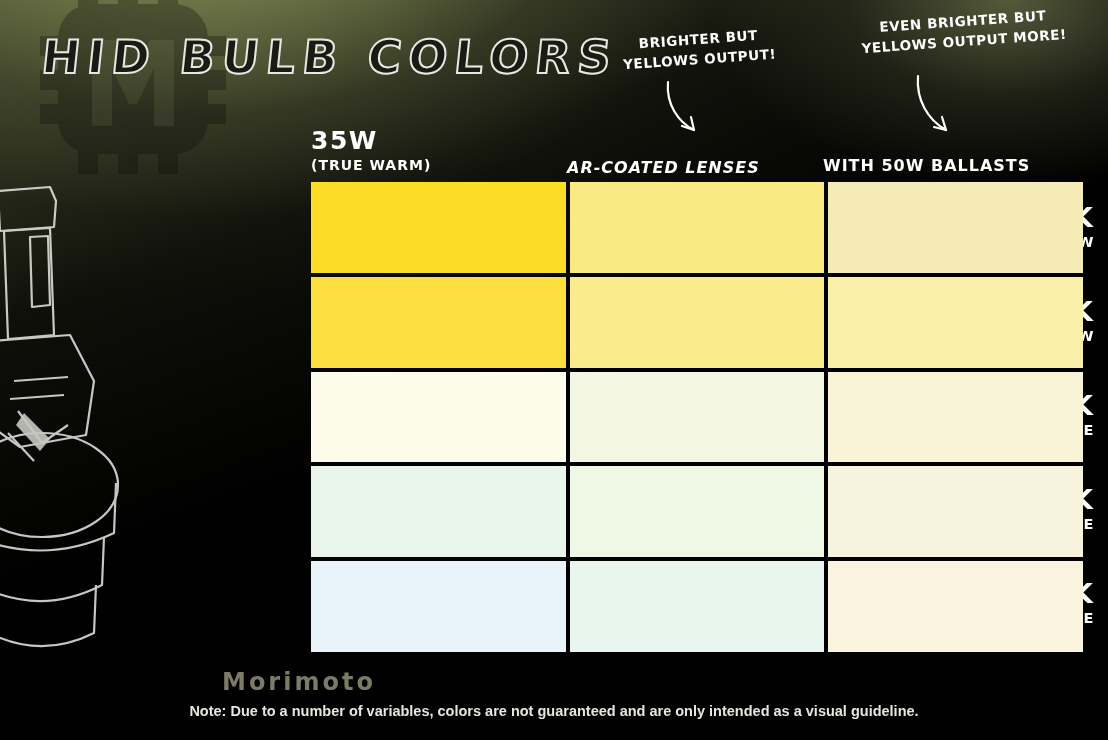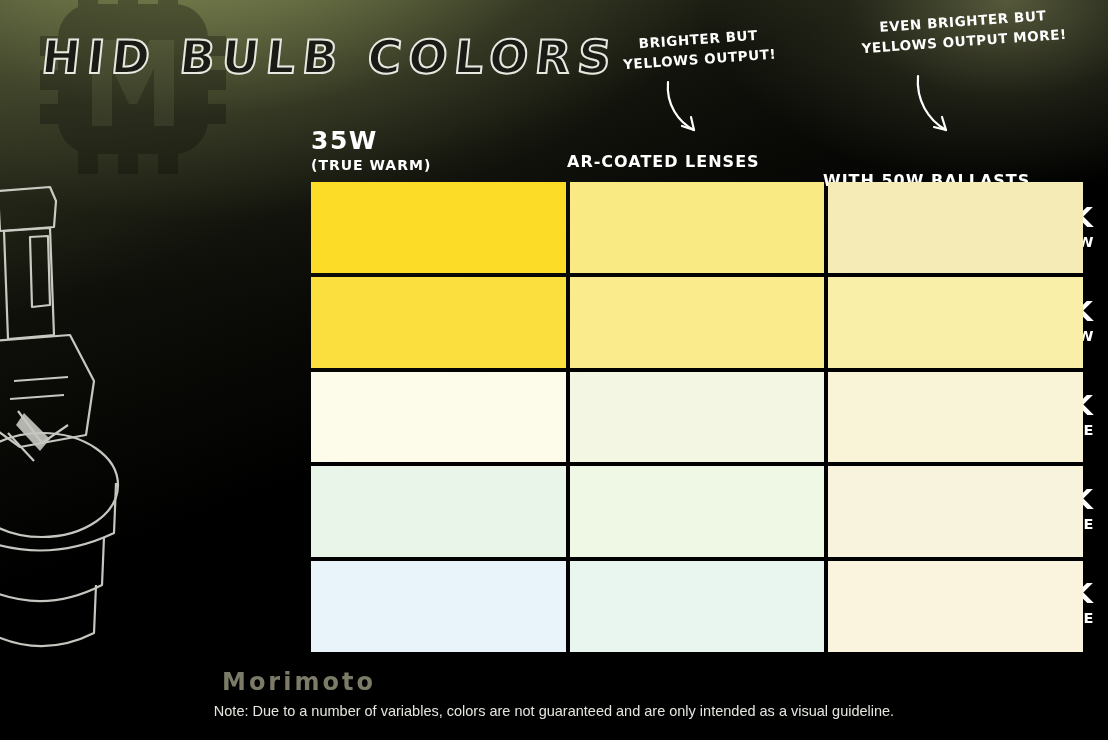--- a/index.html
+++ b/index.html
@@ -170,20 +170,21 @@
     letter-spacing: 2.5px;
   }
   .note {
     position: absolute;
     left: 0; right: 0;
     top: 703px;
     text-align: center;
     color: #e6e6e0;
     font-family: "Liberation Sans", sans-serif;
     font-size: 14.5px;
+    font-weight: bold;
   }
 </style>
 </head>
 <body>
 
 <div id="page">
 
   <div class="bg-base"></div>
   <div class="bg-glow"></div>
   <div class="bg-glow-right"></div>
@@ -230,24 +231,24 @@
       </g>
     </svg>
   </div>
 
   <div class="title">HID BULB COLORS</div>
 
   <div class="col-head" style="left:311px; top:126px; width:258px;">
     <span class="big">35W</span>
     <span class="sub">(TRUE WARM)</span>
   </div>
-  <div class="col-head" style="left:567px; top:150px; width:258px;">
+  <div class="col-head" style="left:567px; top:156px; width:258px;font-style:italic;">
     <span class="sub" style="font-size:16px;">AR-COATED LENSES</span>
   </div>
-  <div class="col-head" style="left:823px; top:169px; width:260px;">
+  <div class="col-head" style="left:823px; top:154px; width:260px;">
     <span class="sub" style="font-size:16px;">WITH 50W BALLASTS</span>
   </div>
 
   <div class="annot" style="left:614px; top:30px; width:170px;">
     <span>BRIGHTER BUT</span><br>
     <span>YELLOWS OUTPUT!</span>
   </div>
   <div class="annot-arrow" style="left:660px; top:78px;">
     <svg width="90" height="62" viewBox="0 0 90 62" xmlns="http://www.w3.org/2000/svg">
       <path d="M8 4 C6 26, 18 44, 34 52" fill="none" stroke="#ffffff" stroke-width="2.2" stroke-linecap="round"></path>

